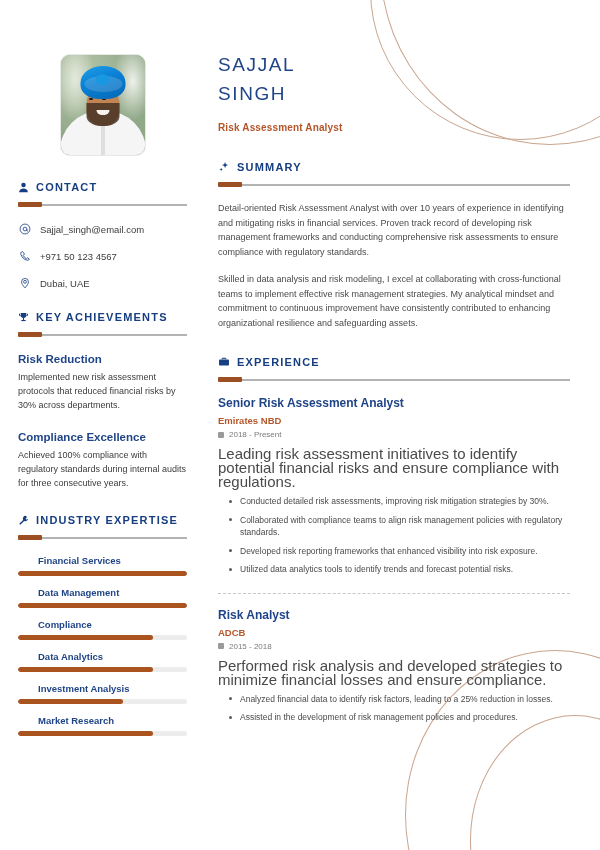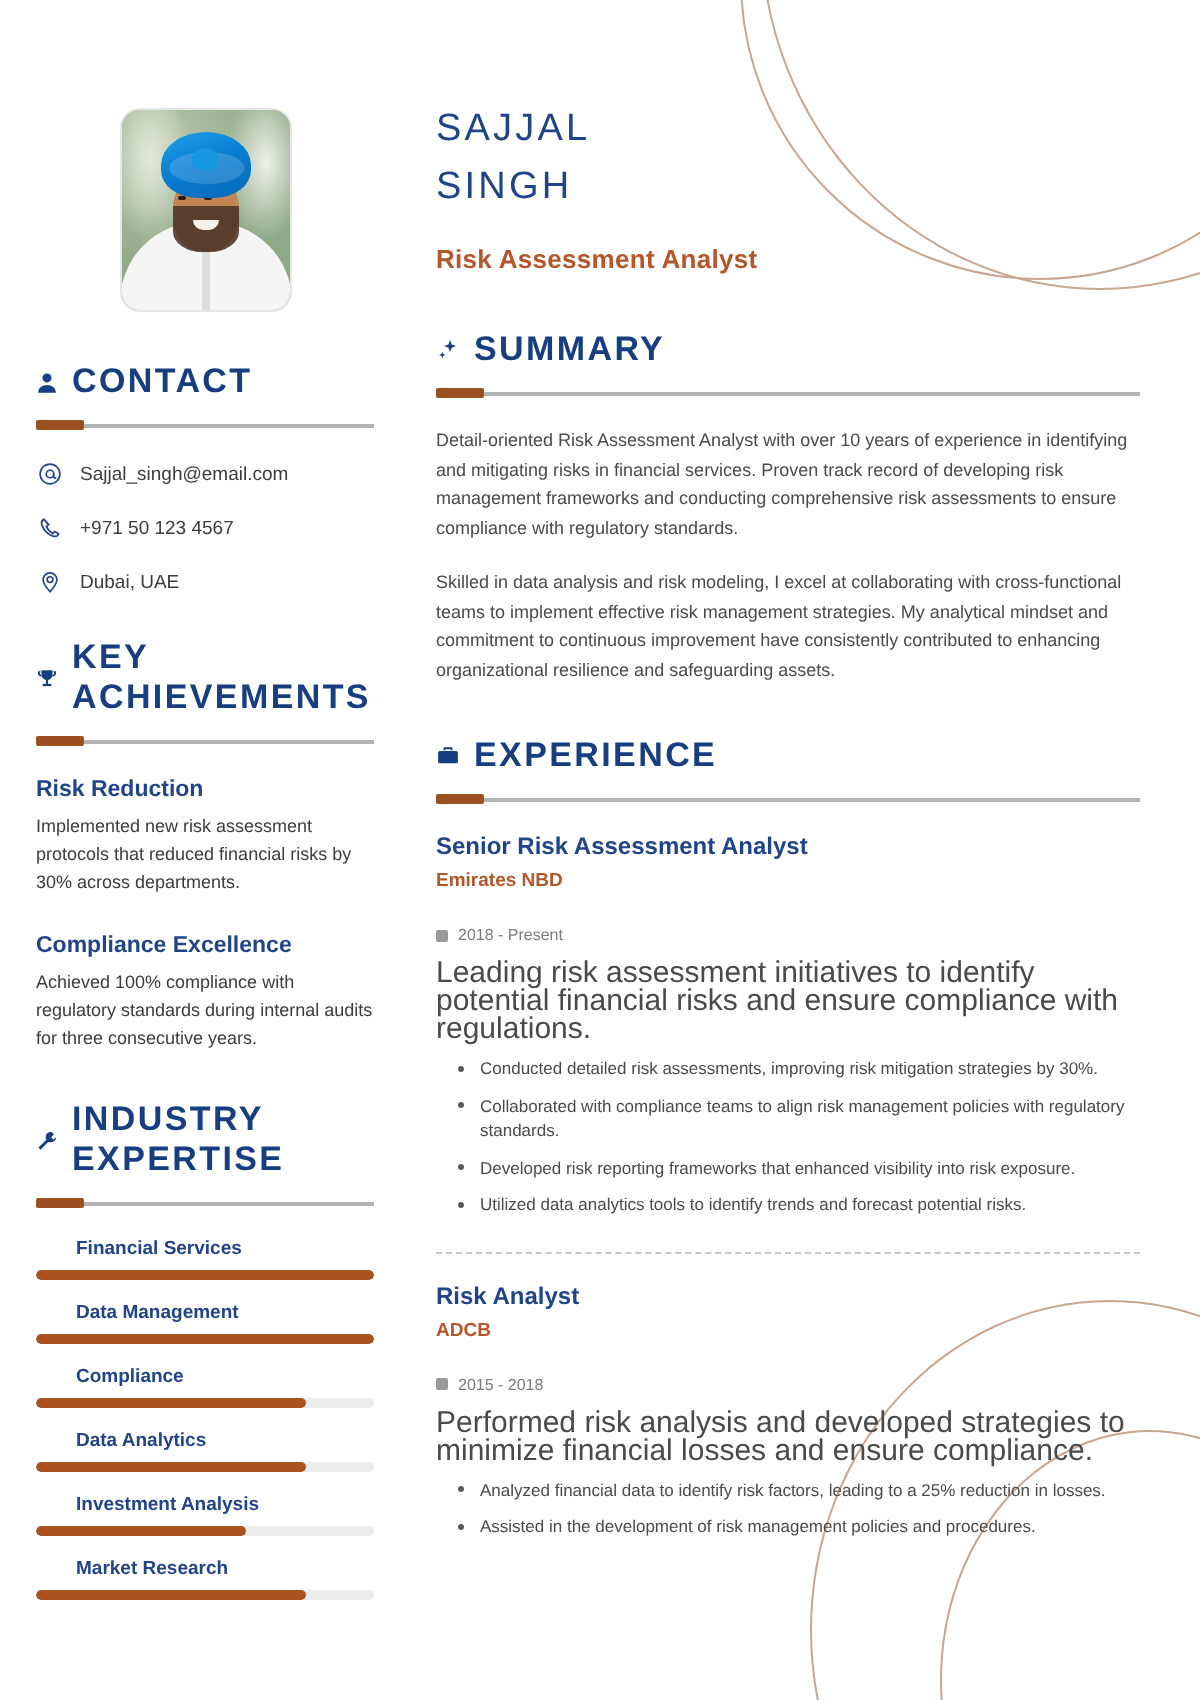--- a/index.html
+++ b/index.html
@@ -114,33 +114,33 @@
   
   .name-block { padding-top: 50px; }
   .name {
     font-size: 19px; line-height: 29px;
     letter-spacing: 1.6px;
     color: #1f4488;
     font-weight: 400;
   }
   .job-title {
     margin-top: 14px;
-    font-size: 13px; font-weight: bold;
+    font-size: 10px; font-weight: bold;
     color: #b4562a;
     letter-spacing: .15px;
   }
 
   
   .sec { margin-top: 22px; }
   .sec-head {
     display: flex; align-items: center; gap: 7px;
     color: #163e80;
   }
   .sec-head .sec-title {
-    font-size: 17px; font-weight: bold; letter-spacing: 1.2px;
+    font-size: 11px; font-weight: bold; letter-spacing: 1.2px;
     color: #163e80; text-transform: uppercase;
   }
   .sec-ico { display:flex; align-items:center; color:#163e80; }
   .sec-ico svg { display:block; }
   .divider {
     margin-top: 9px;
     position: relative;
     height: 5px;
   }
   .divider .line {
@@ -181,21 +181,21 @@
   }
   .para + .para { margin-top: 13px; }
 
   
   .job { margin-top: 14px; }
   .job-sep { border-top: 1px dashed #c7c7c7; margin: 17px 0 0 0; }
   .job-role { font-size: 12px; font-weight: bold; color: #1f4488; }
   .job-company { font-size: 9.5px; font-weight: bold; color: #b4562a; margin-top: 5px; }
   .job-date {
     display: flex; align-items: center; gap: 5px;
-    font-size: 8px; color: #7b7b7b; margin-top: 17px;
+    font-size: 8px; color: #7b7b7b; margin-top: 4px;
   }
   .job-date .cal {
     width: 6px; height: 6px; background: #9a9a9a; border-radius: 1px;
     position: relative; display:block;
   }
   .job-desc { font-size: 15px; line-height: 14px; color: #4a4a4a; margin-top: 8px; }
   ul.bullets { margin: 6px 0 0 0; padding-left: 22px; list-style: none; }
   ul.bullets li {
     position: relative;
     font-size: 8.5px; line-height: 12.5px; color: #4a4a4a;

